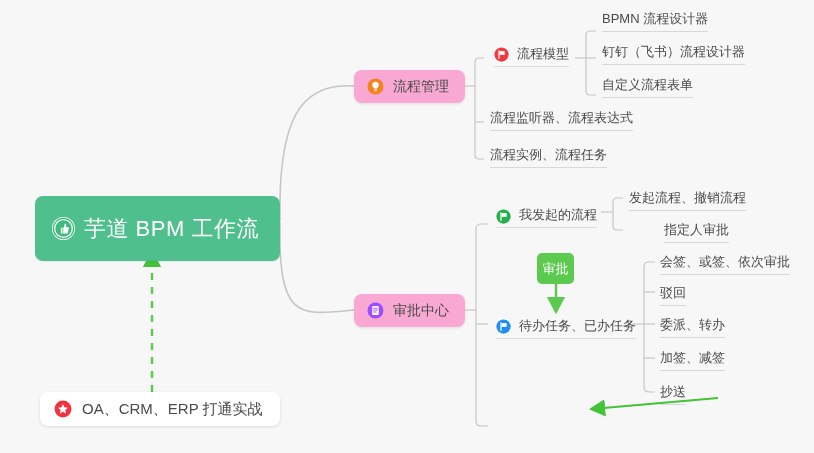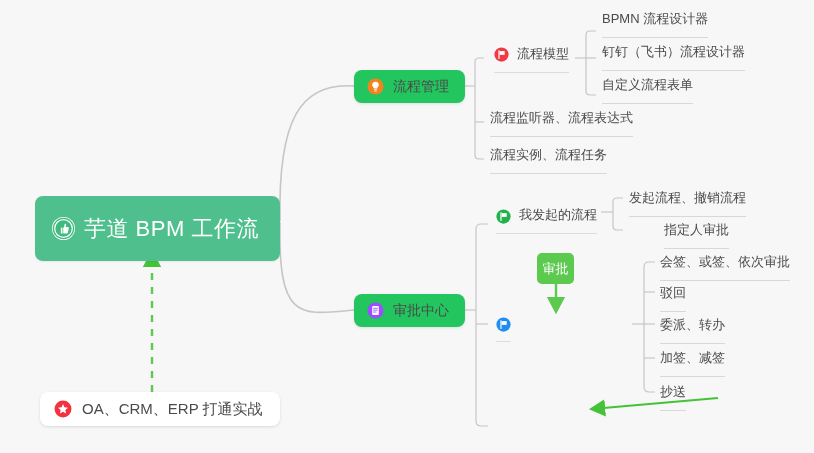--- a/index.html
+++ b/index.html
@@ -48,21 +48,21 @@
     box-shadow: 0 1px 2px rgba(0,0,0,0.06);
   }
   .root-label {
     color: #ffffff;
     font-size: 22px;
     letter-spacing: 0.5px;
     margin-left: 9px;
   }
 
   .branch-node {
-    background: #22c55e;
+    background: #f9a8d4;
     border-radius: 8px;
     height: 33px;
     padding: 0 16px 0 13px;
     box-shadow: 0 1px 3px rgba(0,0,0,0.10);
   }
   .branch-label {
     color: #4b4b4b;
     font-size: 14px;
     margin-left: 9px;
   }
@@ -85,21 +85,21 @@
   }
 
   
   .item {
     position: absolute;
     display: flex;
     align-items: center;
     white-space: nowrap;
     box-sizing: border-box;
     border-bottom: 1px solid #dcdcdc;
-    padding-bottom: 9px;
+    padding-bottom: 3px;
   }
   .item .item-label {
     color: #4b4b4b;
     font-size: 13px;
   }
   .item.with-icon .item-label { margin-left: 8px; }
   .item.plain { border-bottom: 1px solid #d8d8d8; }
 
   
   .icon {
@@ -275,20 +275,21 @@
   </div>
 
   <div class="item with-icon" style="left:496px; top:317px;">
     <span class="icon icon-flag">
       <svg viewBox="0 0 16 16" width="15" height="15">
         <circle cx="8" cy="8" r="7.6" fill="#1f8df2"></circle>
         <path d="M5.3 4.0 L5.3 12.2" stroke="#ffffff" stroke-width="1.25" stroke-linecap="round"></path>
         <path d="M5.9 4.4 L11.4 4.4 L11.4 8.4 L5.9 8.4 Z" fill="#ffffff"></path>
       </svg>
     </span>
+    <span class="item-label">待办任务、已办任务</span>
   </div>
 
   <div class="item plain" style="left:660px; top:253px;">
     <span class="item-label">会签、或签、依次审批</span>
   </div>
   <div class="item plain" style="left:660px; top:284px;">
     <span class="item-label">驳回</span>
   </div>
   <div class="item plain" style="left:660px; top:316px;">
     <span class="item-label">委派、转办</span>

